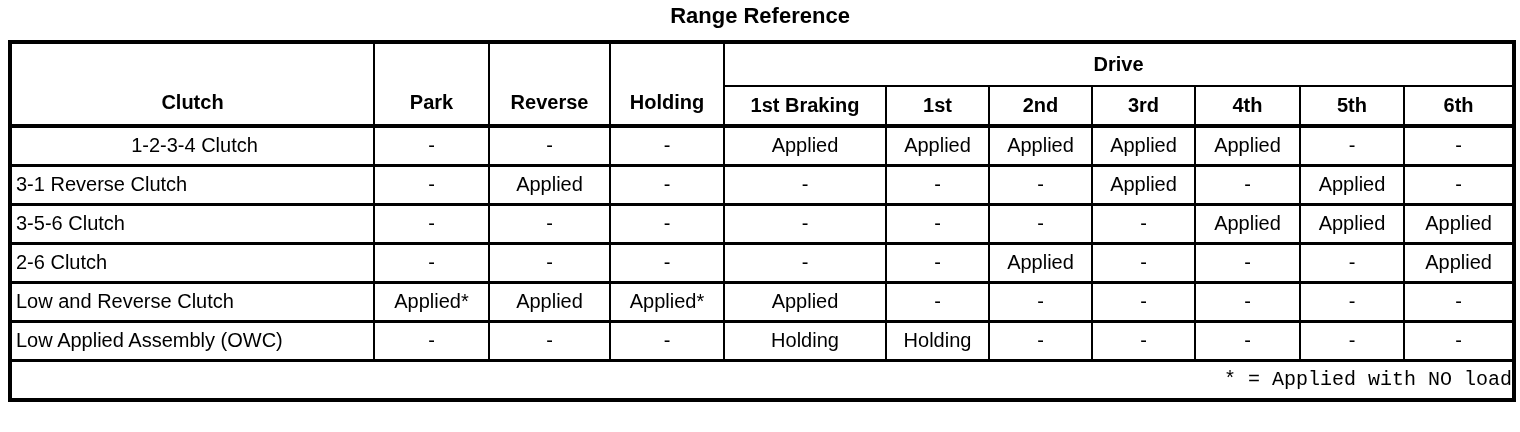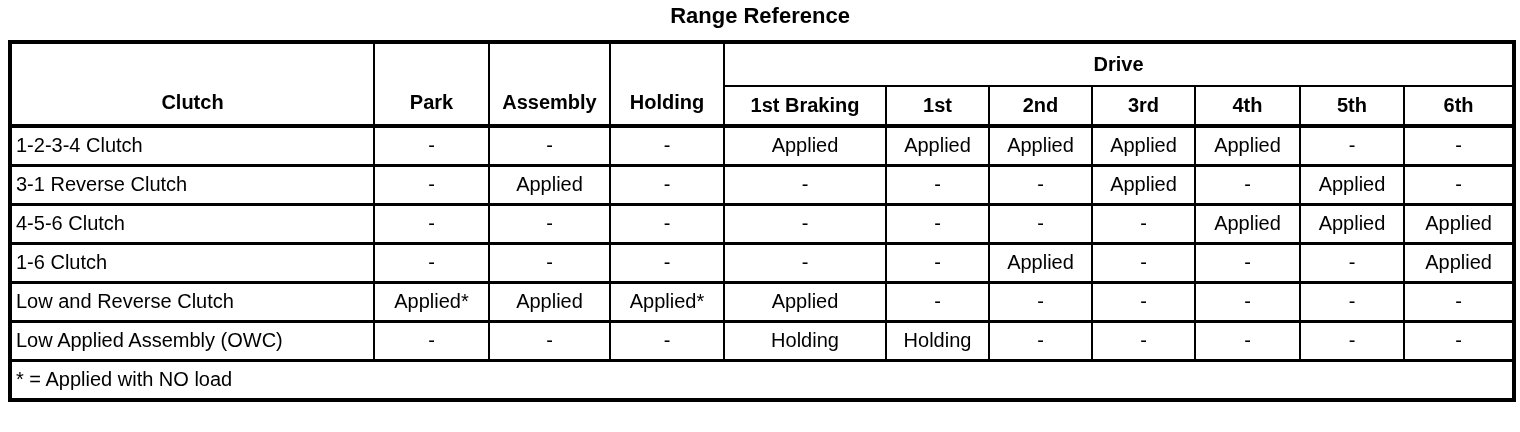--- a/index.html
+++ b/index.html
@@ -31,28 +31,29 @@
     text-align: center;
     vertical-align: middle;
     white-space: nowrap;
     overflow: hidden;
   }
   thead th { font-weight: bold; }
   thead th.merged { vertical-align: bottom; padding-bottom: 10px; }
   tr.drive-row th { height: 44px; }
   tr.sub-row th { height: 40px; border-bottom: 4px solid #000; }
   tbody td { height: 39px; border-top: 3px solid #000; font-weight: normal; }
-  tbody tr:first-child td { border-top-width: 4px; }
+  tbody tr:first-child td { border-top-width: 4px; text-align: center; }
   td.row-label { text-align: left; padding-left: 4px; }
   tfoot td {
     height: 40px;
-    text-align: left;
+    text-align: right;
     padding-left: 4px;
     border-top: 3px solid #000;
     font-weight: normal;
+    font-family: Liberation Mono, monospace;
   }
 </style>
 </head>
 <body>
 
 <div class="page-title">Range Reference</div>
 
 <table class="range-table">
   <colgroup>
     <col style="width:364px">
@@ -64,21 +65,21 @@
     <col style="width:103px">
     <col style="width:103px">
     <col style="width:105px">
     <col style="width:104px">
     <col style="width:110px">
   </colgroup>
   <thead>
     <tr class="drive-row">
       <th rowspan="2" class="merged">Clutch</th>
       <th rowspan="2" class="merged">Park</th>
-      <th rowspan="2" class="merged">Assembly</th>
+      <th rowspan="2" class="merged">Reverse</th>
       <th rowspan="2" class="merged">Holding</th>
       <th colspan="7">Drive</th>
     </tr>
     <tr class="sub-row">
       <th>1st Braking</th>
       <th>1st</th>
       <th>2nd</th>
       <th>3rd</th>
       <th>4th</th>
       <th>5th</th>
@@ -106,34 +107,34 @@
       <td>-</td>
       <td>-</td>
       <td>-</td>
       <td>-</td>
       <td>Applied</td>
       <td>-</td>
       <td>Applied</td>
       <td>-</td>
     </tr>
     <tr>
-      <td class="row-label">4-5-6 Clutch</td>
+      <td class="row-label">3-5-6 Clutch</td>
       <td>-</td>
       <td>-</td>
       <td>-</td>
       <td>-</td>
       <td>-</td>
       <td>-</td>
       <td>-</td>
       <td>Applied</td>
       <td>Applied</td>
       <td>Applied</td>
     </tr>
     <tr>
-      <td class="row-label">1-6 Clutch</td>
+      <td class="row-label">2-6 Clutch</td>
       <td>-</td>
       <td>-</td>
       <td>-</td>
       <td>-</td>
       <td>-</td>
       <td>Applied</td>
       <td>-</td>
       <td>-</td>
       <td>-</td>
       <td>Applied</td>

